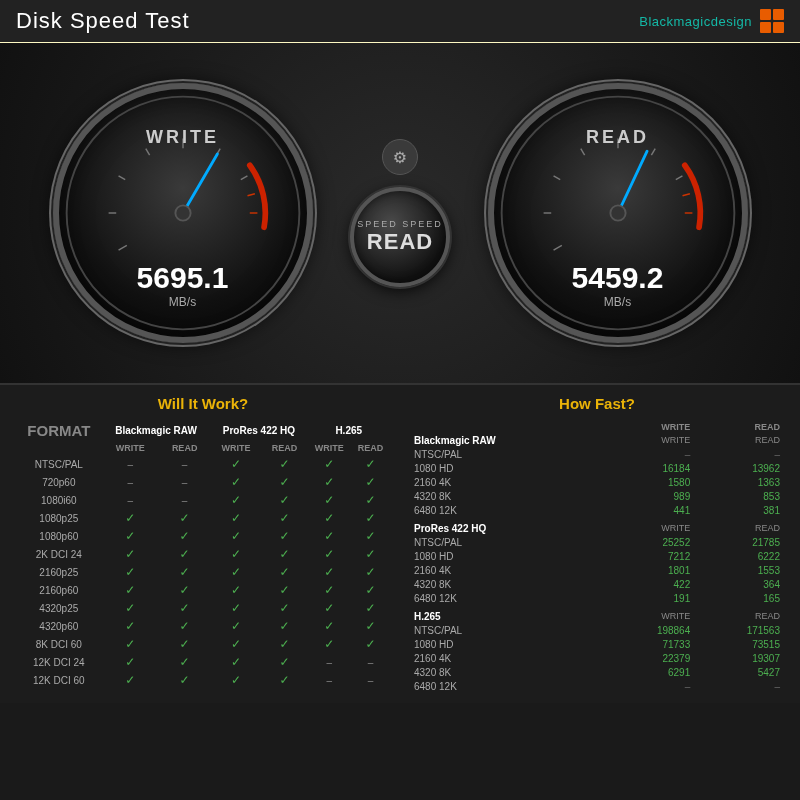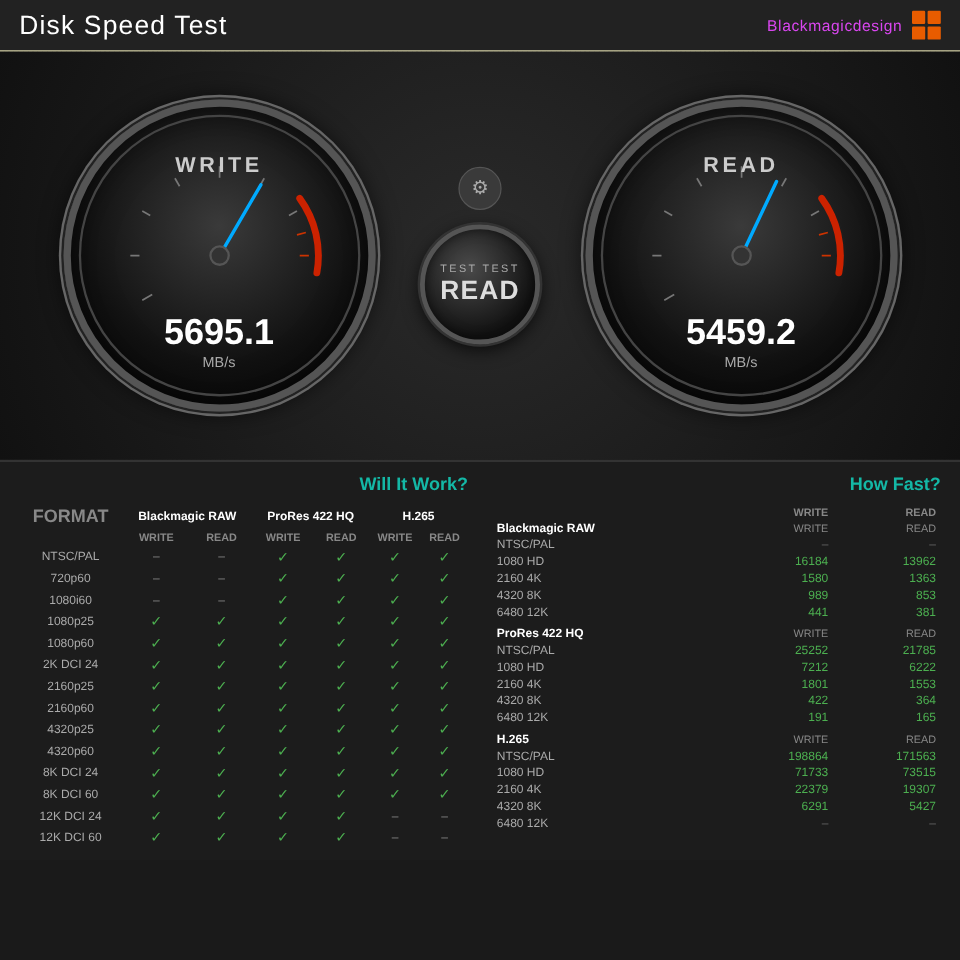--- a/index.html
+++ b/index.html
@@ -25,21 +25,21 @@
       color: #fff;
       letter-spacing: 1px;
     }
     .brand {
       display: flex;
       align-items: center;
       gap: 8px;
     }
     .brand-name {
       font-size: 13px;
-      color: #d946ef;
+      color: #14b8a6;
       letter-spacing: 0.5px;
     }
     .brand-logo {
       width: 24px; height: 24px;
       display: grid;
       grid-template-columns: 1fr 1fr;
       gap: 2px;
     }
     .brand-logo span {
       background: #e85c00;
@@ -168,24 +168,24 @@
       display: flex;
       gap: 20px;
       border-top: 2px solid #333;
     }
 
     .left-table, .right-table {
       flex: 1;
     }
 
     .section-heading {
-      text-align: right;
+      text-align: center;
       font-size: 15px;
       font-weight: bold;
-      color: #14b8a6;
+      color: #eab308;
       margin-bottom: 8px;
     }
 
     
     .will-table {
       width: 100%;
       border-collapse: collapse;
       font-size: 10px;
     }
     .will-table th, .will-table td {
@@ -302,21 +302,21 @@
       </svg>
       <span class="gauge-label">WRITE</span>
       <span class="gauge-value">5695.1</span>
       <span class="gauge-unit">MB/s</span>
     </div>
   </div>
 
   <div class="center-controls">
     <div class="gear-btn">⚙</div>
     <div class="start-btn">
-      <span class="start-small">TEST TEST</span>
+      <span class="start-small">SPEED SPEED</span>
       <span class="start-big">READ</span>
     </div>
   </div>
 
   <div class="gauge-wrapper">
     <div class="gauge">
       <svg class="gauge-svg" viewBox="0 0 260 260">
         <circle cx="130" cy="130" r="122" fill="none" stroke="#444" stroke-width="2"></circle>
         <path d="M 200 80 A 85 85 0 0 1 215 145" fill="none" stroke="#cc2200" stroke-width="6" stroke-linecap="round"></path>
         <g stroke="#777" stroke-width="1.5">
@@ -450,29 +450,20 @@
           <tr>
             <td class="row-label">4320p60</td>
             <td class="check">✓</td>
             <td class="check">✓</td>
             <td class="check">✓</td>
             <td class="check">✓</td>
             <td class="check">✓</td>
             <td class="check">✓</td>
           </tr>
           <tr>
-            <td class="row-label">8K DCI 24</td>
-            <td class="check">✓</td>
-            <td class="check">✓</td>
-            <td class="check">✓</td>
-            <td class="check">✓</td>
-            <td class="check">✓</td>
-            <td class="check">✓</td>
-          </tr>
-          <tr>
             <td class="row-label">8K DCI 60</td>
             <td class="check">✓</td>
             <td class="check">✓</td>
             <td class="check">✓</td>
             <td class="check">✓</td>
             <td class="check">✓</td>
             <td class="check">✓</td>
           </tr>
           <tr>
             <td class="row-label">12K DCI 24</td>

